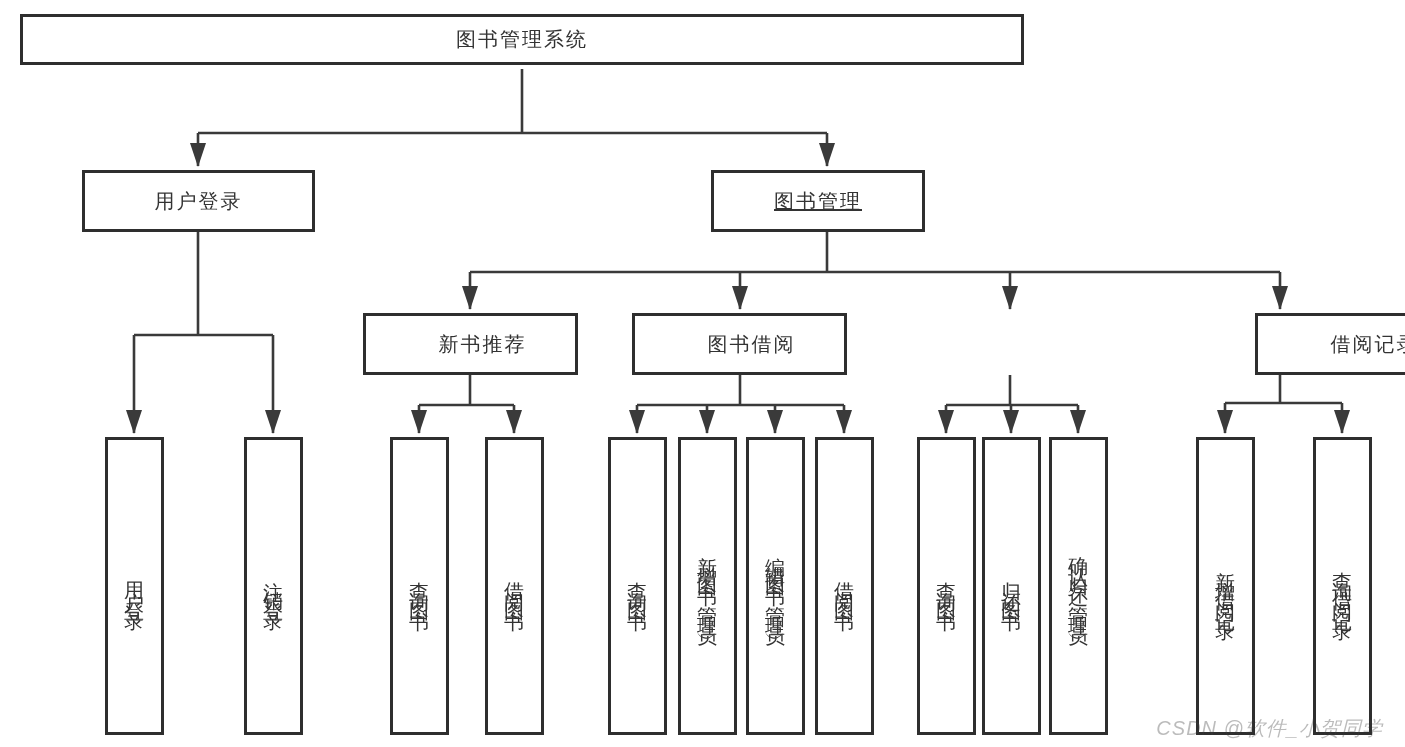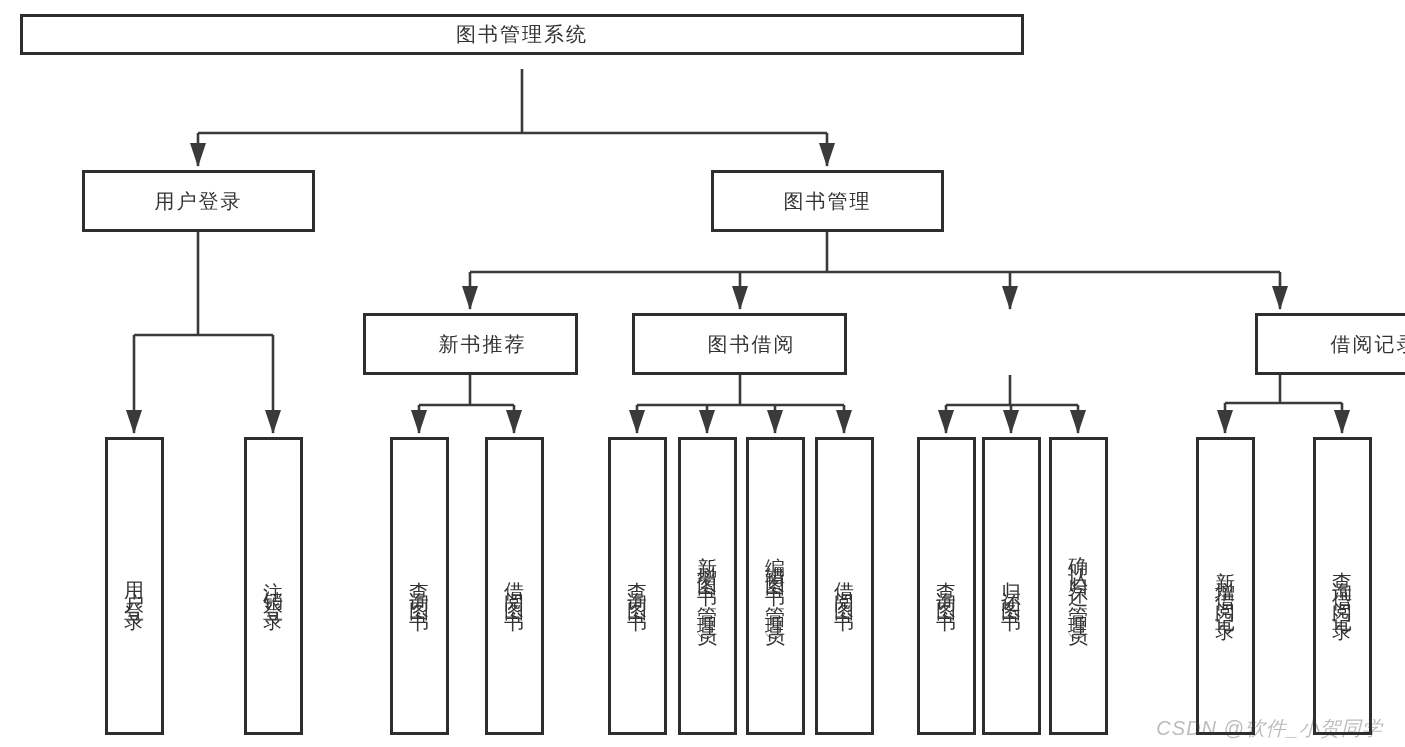--- a/index.html
+++ b/index.html
@@ -41,24 +41,24 @@
   }
   .node.vert .vlabel {
     writing-mode: vertical-rl;
     letter-spacing: 10px;
     line-height: 1;
     font-size: 20px;
     color: #333333;
     white-space: nowrap;
   }
   
-  #box-root { left: 20px; top: 14px; width: 1004px; height: 41px; }
+  #box-root { left: 20px; top: 14px; width: 1004px; height: 51px; }
   
   #box-user-login  { left: 82px;  top: 170px; width: 233px; height: 62px; }
-  #box-book-mgmt   { left: 711px; top: 170px; width: 233px; height: 62px; }
+  #box-book-mgmt   { left: 711px; top: 170px; width: 214px; height: 62px; text-decoration: underline; }
   
   .lvl3 { top: 313px; width: 215px; height: 62px; padding-left: 24px; }
   #box-new-book    { left: 363px; }
   #box-borrowing   { left: 632px; }
   #box-current     { left: 902px; }
   #box-records     { left: 1233px; margin-left: 22px; }
   
   .lvl4 { top: 437px; width: 59px; height: 298px; }
   #leaf-login        { left: 105px; }
   #leaf-logout       { left: 244px; }

